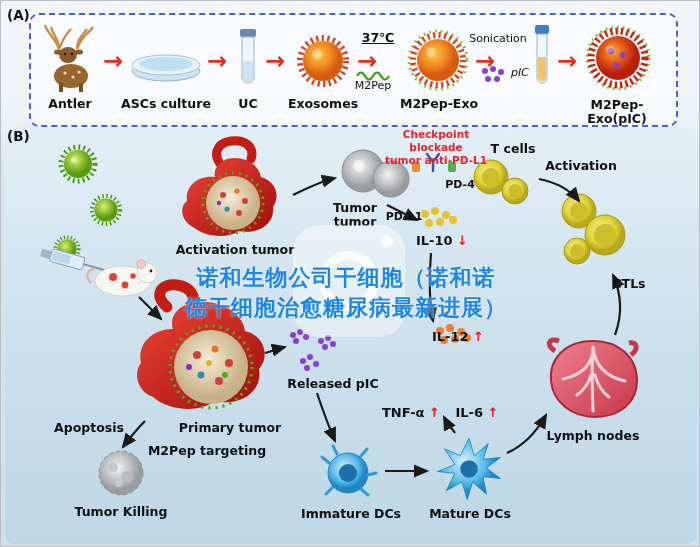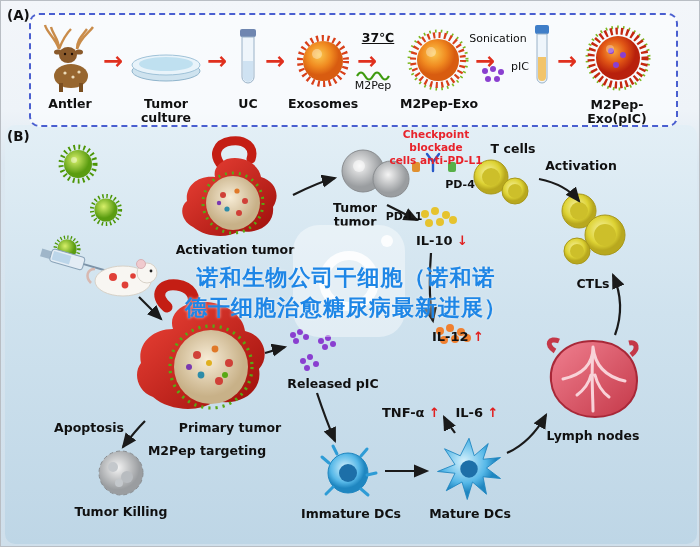--- a/index.html
+++ b/index.html
@@ -102,21 +102,21 @@
   </svg>
   <div class="lbl" style="left:34px;top:96px;width:70px;">Antler</div>
 
   <span class="red-arrow" style="left:102px;top:48px;">→</span>
 
   <svg class="abs shape" style="left:128px;top:44px;" width="74" height="38" viewBox="0 0 74 38">
     <ellipse cx="37" cy="26" rx="34" ry="10" fill="#cfe3ef" stroke="#8fb4cc"></ellipse>
     <ellipse cx="37" cy="20" rx="34" ry="10" fill="#e8f3fa" stroke="#9fc2d8"></ellipse>
     <ellipse cx="37" cy="19" rx="27" ry="7" fill="#bfe0f0"></ellipse>
   </svg>
-  <div class="lbl" style="left:118px;top:96px;width:94px;">Tumor culture</div>
+  <div class="lbl" style="left:118px;top:96px;width:94px;">ASCs culture</div>
 
   <span class="red-arrow" style="left:206px;top:48px;">→</span>
 
   <svg class="abs shape" style="left:234px;top:26px;" width="26" height="64" viewBox="0 0 26 64">
     <rect x="5" y="2" width="16" height="8" rx="2" fill="#6f86b0"></rect>
     <path d="M7 10 h12 v40 a6 6 0 0 1 -12 0 Z" fill="#eef5fb" stroke="#9ab2c8"></path>
     <path d="M8 34 h10 v16 a5 5 0 0 1 -10 0 Z" fill="#cfe2f2"></path>
   </svg>
   <div class="lbl" style="left:227px;top:96px;width:40px;">UC</div>
 
@@ -146,21 +146,21 @@
 
   <div class="lbl lbl-sm" style="left:462px;top:32px;width:70px;">Sonication</div>
   <span class="red-arrow" style="left:474px;top:48px;">→</span>
   <svg class="abs shape" style="left:478px;top:64px;" width="28" height="22" viewBox="0 0 28 22">
     <circle cx="6" cy="6" r="3" fill="#8a3fd0"></circle>
       <circle cx="14" cy="4" r="3" fill="#8a3fd0"></circle>
       <circle cx="22" cy="7" r="3" fill="#8a3fd0"></circle>
     <circle cx="9" cy="14" r="3" fill="#8a3fd0"></circle>
       <circle cx="18" cy="14" r="3" fill="#8a3fd0"></circle>
   </svg>
-  <div class="lbl lbl-sm" style="left:504px;top:60px;width:30px;">pIC</div>
+  <div class="lbl lbl-sm" style="left:504px;top:66px;width:30px;font-style:italic;">pIC</div>
 
   <svg class="abs shape" style="left:530px;top:22px;" width="22" height="66" viewBox="0 0 22 66">
     <rect x="4" y="2" width="14" height="9" rx="2" fill="#3f7ec8"></rect>
     <path d="M6 11 h10 v44 a5 5 0 0 1 -10 0 Z" fill="#eef5fb" stroke="#9ab2c8"></path>
     <path d="M7 34 h8 v20 a4 4 0 0 1 -8 0 Z" fill="#f2c46a"></path>
   </svg>
   <span class="red-arrow" style="left:556px;top:48px;">→</span>
 
   <svg class="abs shape" style="left:582px;top:22px;" width="70" height="70" viewBox="0 0 70 70">
     <circle cx="35" cy="35" r="31" fill="none" stroke="#7cb820" stroke-width="3" stroke-dasharray="1.6 4.2"></circle>
@@ -223,21 +223,21 @@
 
   <svg class="abs shape" style="left:338px;top:148px;" width="76" height="52" viewBox="0 0 76 52">
     <circle cx="24" cy="22" r="21" fill="url(#g-gray)" stroke="#8a8d90"></circle>
     <circle cx="52" cy="30" r="18" fill="url(#g-gray)" stroke="#8a8d90"></circle>
     <circle cx="20" cy="17" r="6" fill="rgba(255,255,255,0.5)"></circle>
   </svg>
   <div class="lbl" style="left:314px;top:200px;width:80px;">Tumor tumor</div>
 
   <div class="checkpoint">
     <div>Checkpoint blockade</div>
-    <div>cells anti-PD-L1</div>
+    <div>tumor anti-PD-L1</div>
   </div>
   <svg class="abs shape" style="left:424px;top:152px;" width="16" height="20" viewBox="0 0 16 20">
     <path d="M2 1 L8 9 L14 1 M8 9 L8 18" stroke="#2858c8" stroke-width="2.4" fill="none" stroke-linecap="round"></path>
   </svg>
   <svg class="abs shape" style="left:410px;top:160px;" width="10" height="12" viewBox="0 0 10 12">
     <rect x="1" y="1" width="8" height="10" rx="2" fill="#e09030"></rect>
   </svg>
   <svg class="abs shape" style="left:446px;top:160px;" width="10" height="12" viewBox="0 0 10 12">
     <rect x="1" y="1" width="8" height="10" rx="2" fill="#58b048"></rect>
   </svg>
@@ -254,21 +254,21 @@
   <div class="lbl" style="left:542px;top:158px;width:76px;font-weight:600;">Activation</div>
 
   <svg class="abs shape" style="left:556px;top:192px;" width="80" height="80" viewBox="0 0 80 80">
     <circle cx="22" cy="18" r="17" fill="url(#g-yel)" stroke="#a8981a"></circle>
       <circle cx="22" cy="18" r="9" fill="#cdbf2a"></circle>
     <circle cx="48" cy="42" r="20" fill="url(#g-yel)" stroke="#a8981a"></circle>
       <circle cx="48" cy="42" r="11" fill="#cdbf2a"></circle>
     <circle cx="20" cy="58" r="13" fill="url(#g-yel)" stroke="#a8981a"></circle>
       <circle cx="20" cy="58" r="7" fill="#cdbf2a"></circle>
   </svg>
-  <div class="lbl" style="left:564px;top:276px;width:56px;">CTLs</div>
+  <div class="lbl" style="left:600px;top:276px;width:56px;">CTLs</div>
 
   <svg class="abs shape" style="left:416px;top:204px;" width="46" height="26" viewBox="0 0 46 26">
     <circle cx="8" cy="9" r="4" fill="#e6c32e"></circle>
       <circle cx="18" cy="6" r="4" fill="#e6c32e"></circle>
       <circle cx="29" cy="10" r="4" fill="#e6c32e"></circle>
     <circle cx="12" cy="18" r="4" fill="#e6c32e"></circle>
       <circle cx="23" cy="17" r="4" fill="#e6c32e"></circle>
       <circle cx="36" cy="15" r="4" fill="#e6c32e"></circle>
   </svg>
   <div class="cytokine" style="left:406px;top:232px;width:70px;">

